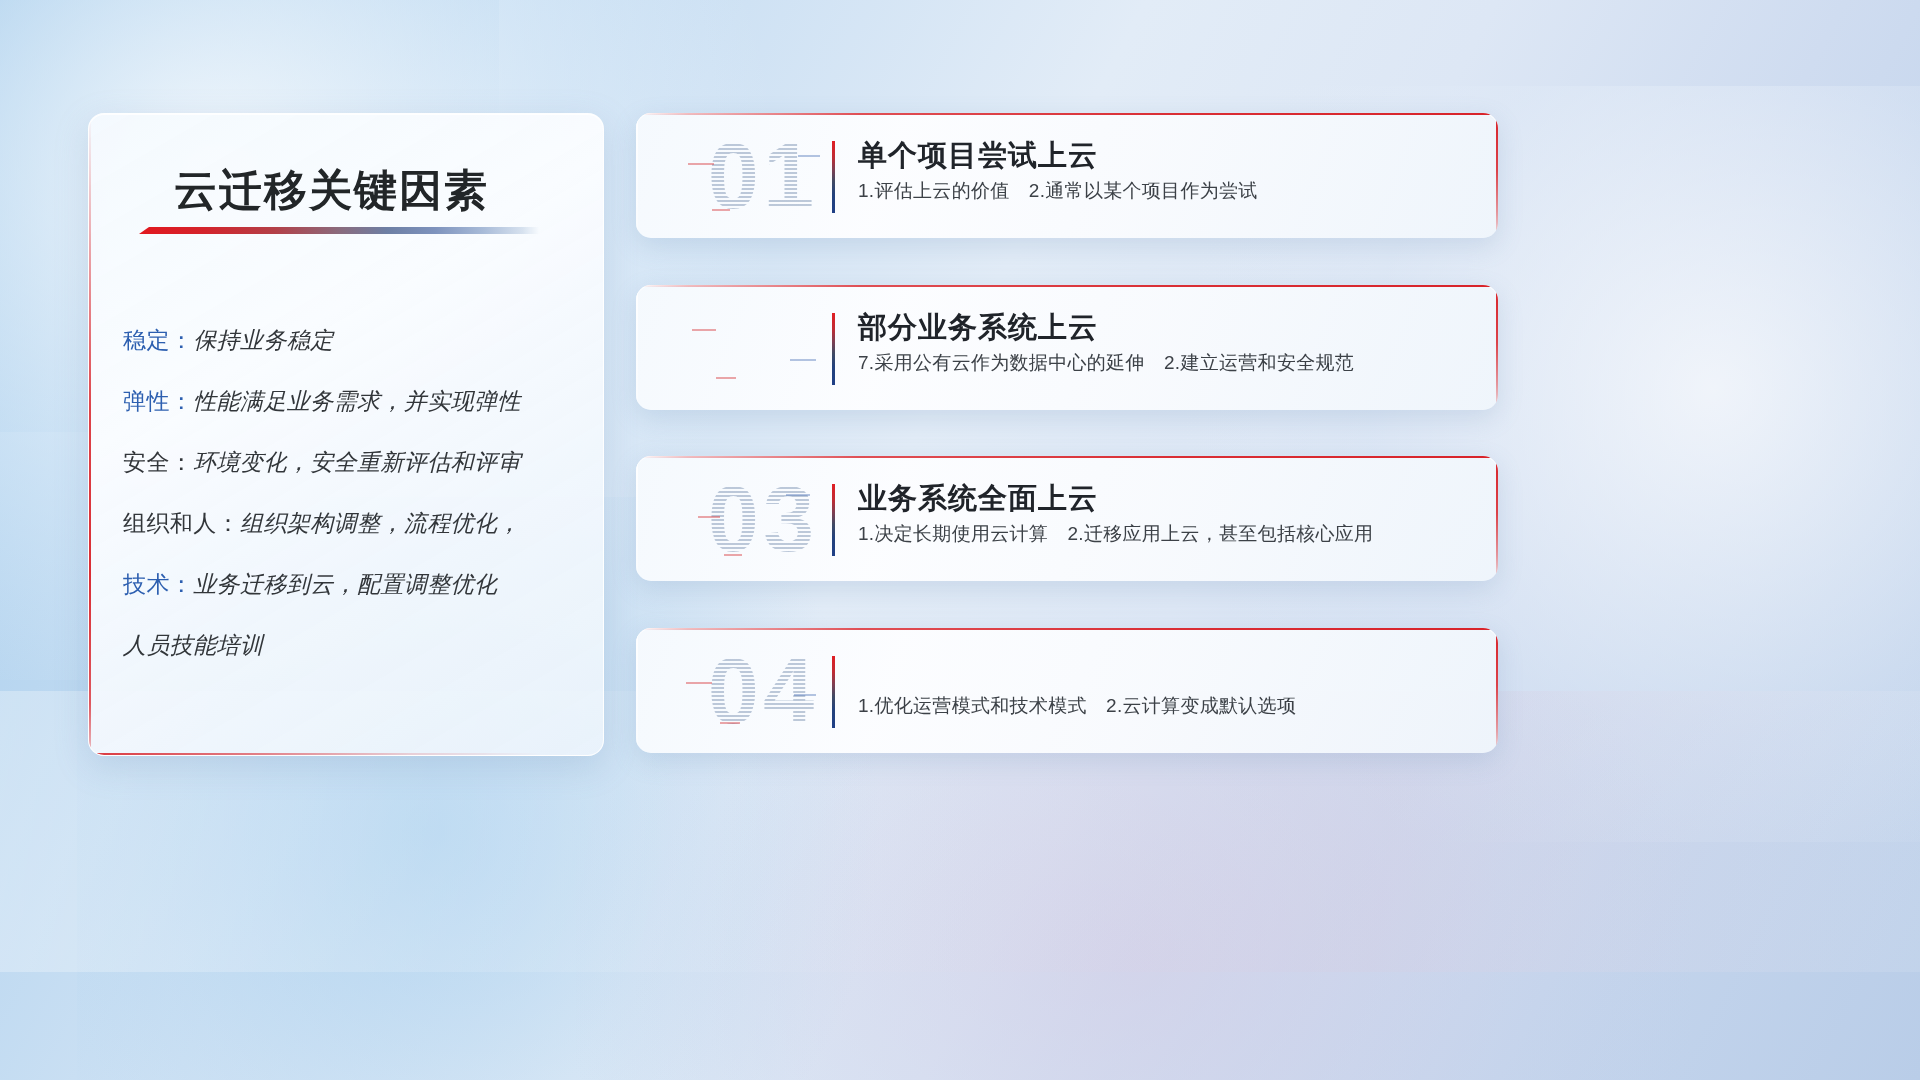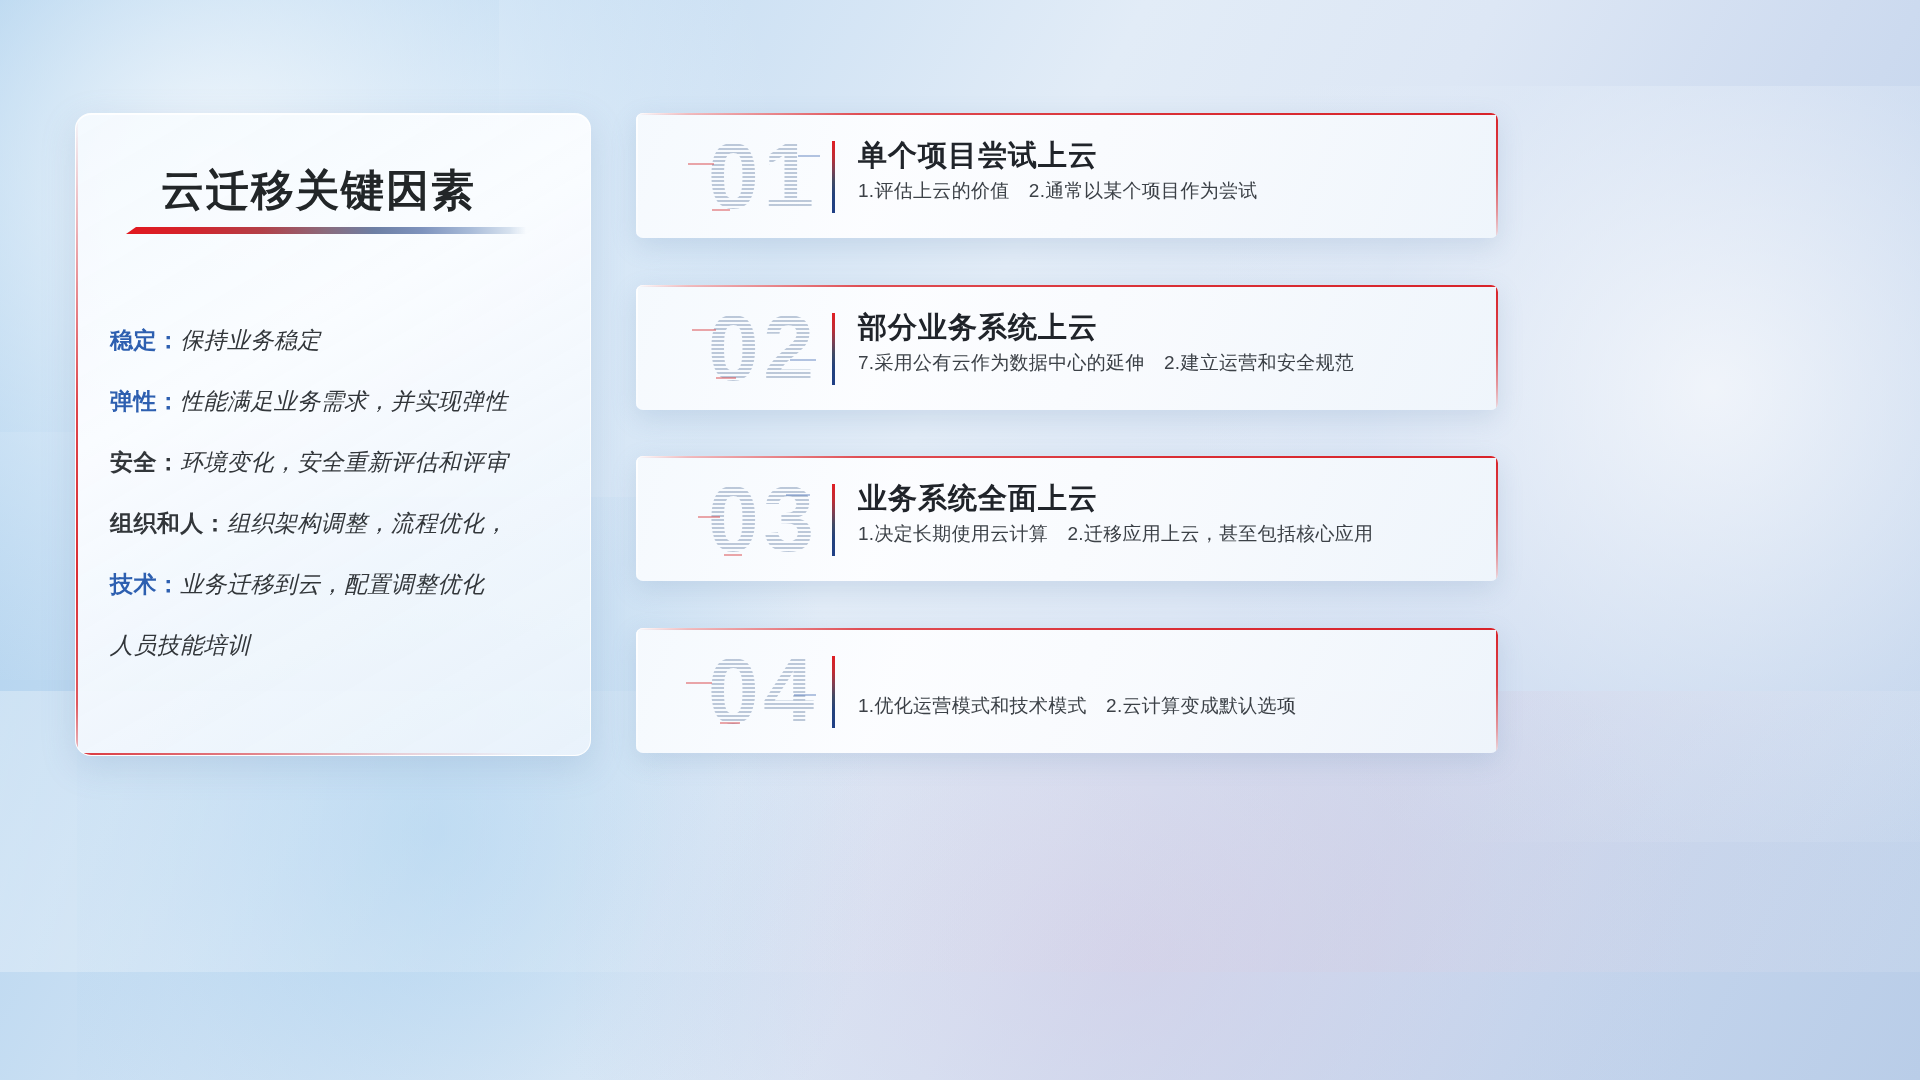--- a/index.html
+++ b/index.html
@@ -49,21 +49,21 @@
     position: absolute; left: 0; bottom: 10%; width: 100%; height: 26%;
     background: linear-gradient(100deg, rgba(255,255,255,0.30) 0%, rgba(255,255,255,0.05) 40%, rgba(214,205,226,0.30) 72%, rgba(255,255,255,0.10) 100%);
   }
 
   
   #stage { position: absolute; inset: 0; z-index: 2; }
 
   
   .left-card {
     position: absolute;
-    left: 75px; top: 113px;
+    left: 88px; top: 113px;
     width: 516px; height: 643px;
     border-radius: 16px;
     background: linear-gradient(150deg,
         rgba(245,250,254,0.94) 0%,
         rgba(250,252,255,0.97) 36%,
         rgba(243,248,253,0.93) 66%,
         rgba(236,244,252,0.90) 100%);
     border: 1px solid rgba(255,255,255,0.9);
     box-shadow: 0 10px 34px rgba(109,143,181,0.22), inset 0 1px 0 rgba(255,255,255,0.95);
     overflow: hidden;
@@ -101,31 +101,31 @@
       #a8bbd8 86%, #d7e2ef 96%, rgba(255,255,255,0) 100%);
     clip-path: polygon(0% 100%, 2.5% 0%, 100% 0%, 100% 100%);
     filter: blur(0.2px);
   }
 
   .facts { position: absolute; left: 34px; top: 196px; width: 470px; }
   .fact {
     font-size: 23px; line-height: 61px; color: #32363a;
     white-space: nowrap; letter-spacing: 0.4px;
   }
-  .fact .label { font-weight: 700; }
+  .fact .label { font-weight: 400; }
   .fact.blue .label { color: #2d5fb0; }
   .fact.dark .label { color: #32363a; margin-top: 17px; }
   .fact .body { color: #32363a; font-style: italic; }
   .fact.cont { color: #32363a; }
 
   
   .step-card {
     position: absolute; left: 636px;
     width: 862px; height: 125px;
-    border-radius: 7px;
+    border-radius: 15px;
     background: linear-gradient(110deg,
       rgba(246,250,254,0.97) 0%,
       rgba(252,253,255,0.99) 30%,
       rgba(249,251,254,0.97) 58%,
       rgba(240,246,252,0.93) 100%);
     box-shadow: 0 8px 26px rgba(106,140,180,0.20), inset 0 1px 0 rgba(255,255,255,0.95);
     overflow: hidden;
   }
   .step-card .top-red {
     position: absolute; left: 0; top: 0; width: 100%; height: 2px;
@@ -259,21 +259,20 @@
     <div class="divider"></div>
     <div class="step-title">单个项目尝试上云</div>
     <div class="step-desc">1.评估上云的价值　2.通常以某个项目作为尝试</div>
   </div>
 
   <div class="step-card" style="top:285px">
     <div class="top-red"></div>
     <div class="right-red"></div>
     <div class="left-white"></div>
     <div class="ghost-num">
-      <span>02</span>
       <div class="tick" style="left:34px;top:40px;width:24px"></div>
       <div class="tick b" style="left:132px;top:70px;width:26px"></div>
       <div class="tick" style="left:58px;top:88px;width:20px"></div>
     </div>
     <div class="divider"></div>
     <div class="step-title">部分业务系统上云</div>
     <div class="step-desc">7.采用公有云作为数据中心的延伸　2.建立运营和安全规范</div>
   </div>
 
   <div class="step-card" style="top:456px">

